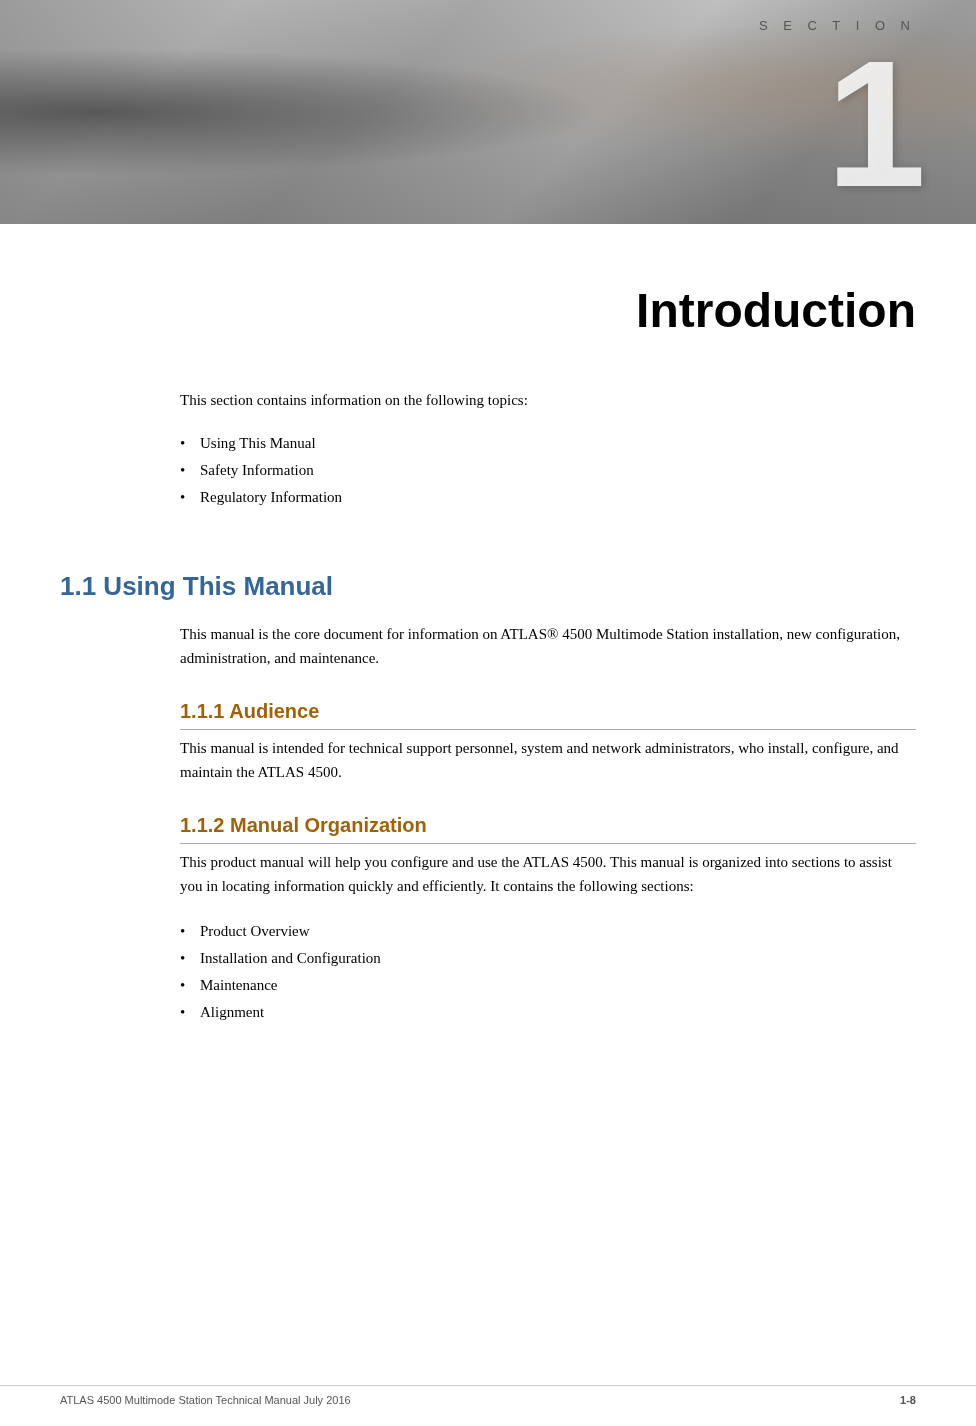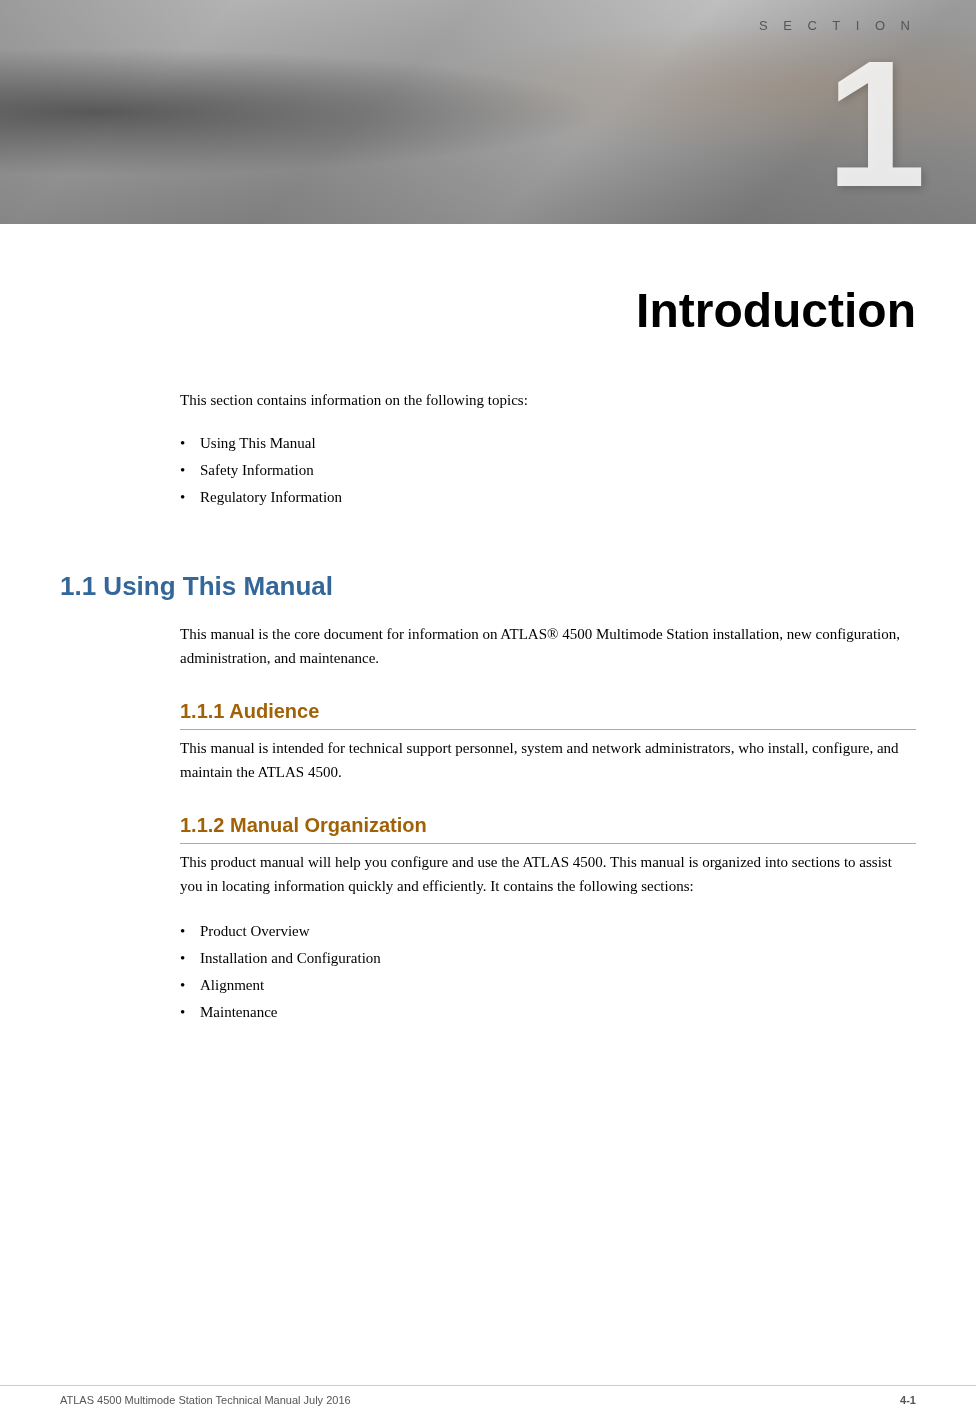--- a/index.html
+++ b/index.html
@@ -193,22 +193,22 @@
 
   <h3 class="section-h2">1.1.1   Audience</h3>
   <p class="section-h2-body">This manual is intended for technical support personnel, system and network administrators, who install, configure, and maintain the ATLAS 4500.</p>
 
   <h3 class="section-h2">1.1.2   Manual Organization</h3>
   <p class="section-h2-body">This product manual will help you configure and use the ATLAS 4500. This manual is organized into sections to assist you in locating information quickly and efficiently. It contains the following sections:</p>
 
   <ul class="bullet-list">
     <li>Product Overview</li>
     <li>Installation and Configuration</li>
+    <li>Maintenance</li>
     <li>Alignment</li>
-    <li>Maintenance</li>
   </ul>
 
 </div>
 
 <div class="page-footer">
   <span class="footer-text">ATLAS 4500 Multimode Station Technical Manual    July 2016</span>
-  <span class="footer-page">4-1</span>
+  <span class="footer-page">1-8</span>
 </div>
 
 </body></html>

